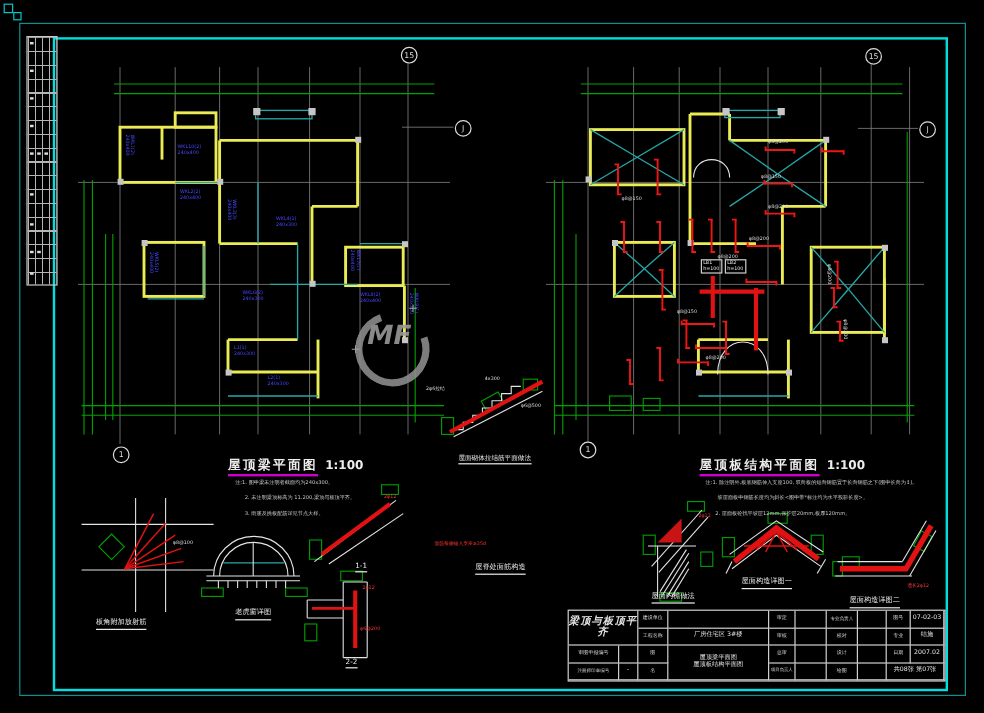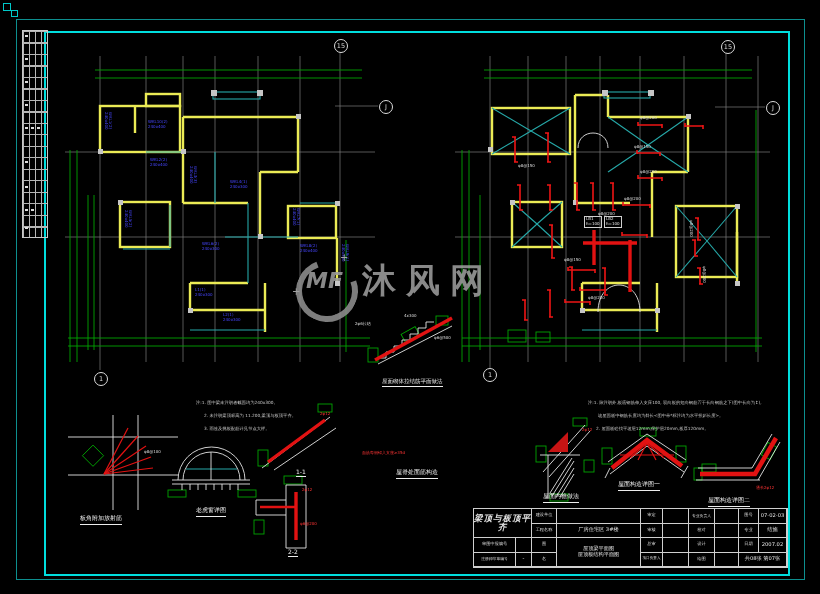--- a/index.html
+++ b/index.html
@@ -388,34 +388,39 @@
   <span class="abs t-box" style="left:584px;top:216px">LB1
 h=100</span>
   <span class="abs t-box" style="left:604px;top:216px">LB2
 h=100</span>
 
   <div class="abs" id="watermark">
     <div id="wm-logo"></div>
     <div id="wm-logo-text">MF</div>
     <div id="wm-star1" style="left:44px;top:2px;">+</div>
     <div id="wm-star2" style="left:-4px;top:36px;">+</div>
-    <div id="wm-name">沐风网</div>
   </div>
 
   <div class="abs bubble" style="left:334px;top:39px">15</div>
   <div class="abs bubble" style="left:379px;top:100px">J</div>
   <div class="abs bubble" style="left:94px;top:372px">1</div>
   <div class="abs bubble" style="left:721px;top:40px">15</div>
   <div class="abs bubble" style="left:766px;top:101px">J</div>
   <div class="abs bubble" style="left:483px;top:368px">1</div>
 
+  <div class="abs" style="left:190px;top:376px">
+    <span class="plan-title u-magenta">屋顶梁平面图</span><span class="plan-scale">1:100</span>
+  </div>
   <div class="abs notes" style="left:196px;top:394px;width:165px">
     <span style="display:block">注:1. 图中梁未注明者截面均为240x300。</span>
     <span style="display:block;margin-left:8px">2. 未注明梁顶标高为 11.200,梁顶与板顶平齐。</span>
     <span style="display:block;margin-left:8px">3. 雨篷及挑板配筋详见节点大样。</span>
+  </div>
+  <div class="abs" style="left:583px;top:376px">
+    <span class="plan-title u-magenta">屋顶板结构平面图</span><span class="plan-scale">1:100</span>
   </div>
   <div class="abs notes" style="left:588px;top:394px;width:200px">
     <span style="display:block">注:1. 除注明外,板底钢筋伸入支座100, 双向板的短向钢筋置于长向钢筋之下(图中长向为↕),</span>
     <span style="display:block;margin-left:10px">坡屋面板中钢筋长度均为斜长&lt;图中带*标注均为水平投影长度&gt;。</span>
     <span style="display:block;margin-left:8px">2. 屋面板砼找平坡层12mm,保护层20mm,板厚120mm。</span>
   </div>
 
   <span class="abs t-white" style="left:355px;top:322px;width:22px">2φ6拉结</span>
   <span class="abs t-white" style="left:404px;top:314px">4x300</span>
   <span class="abs t-white" style="left:434px;top:336px">φ6@500</span>

